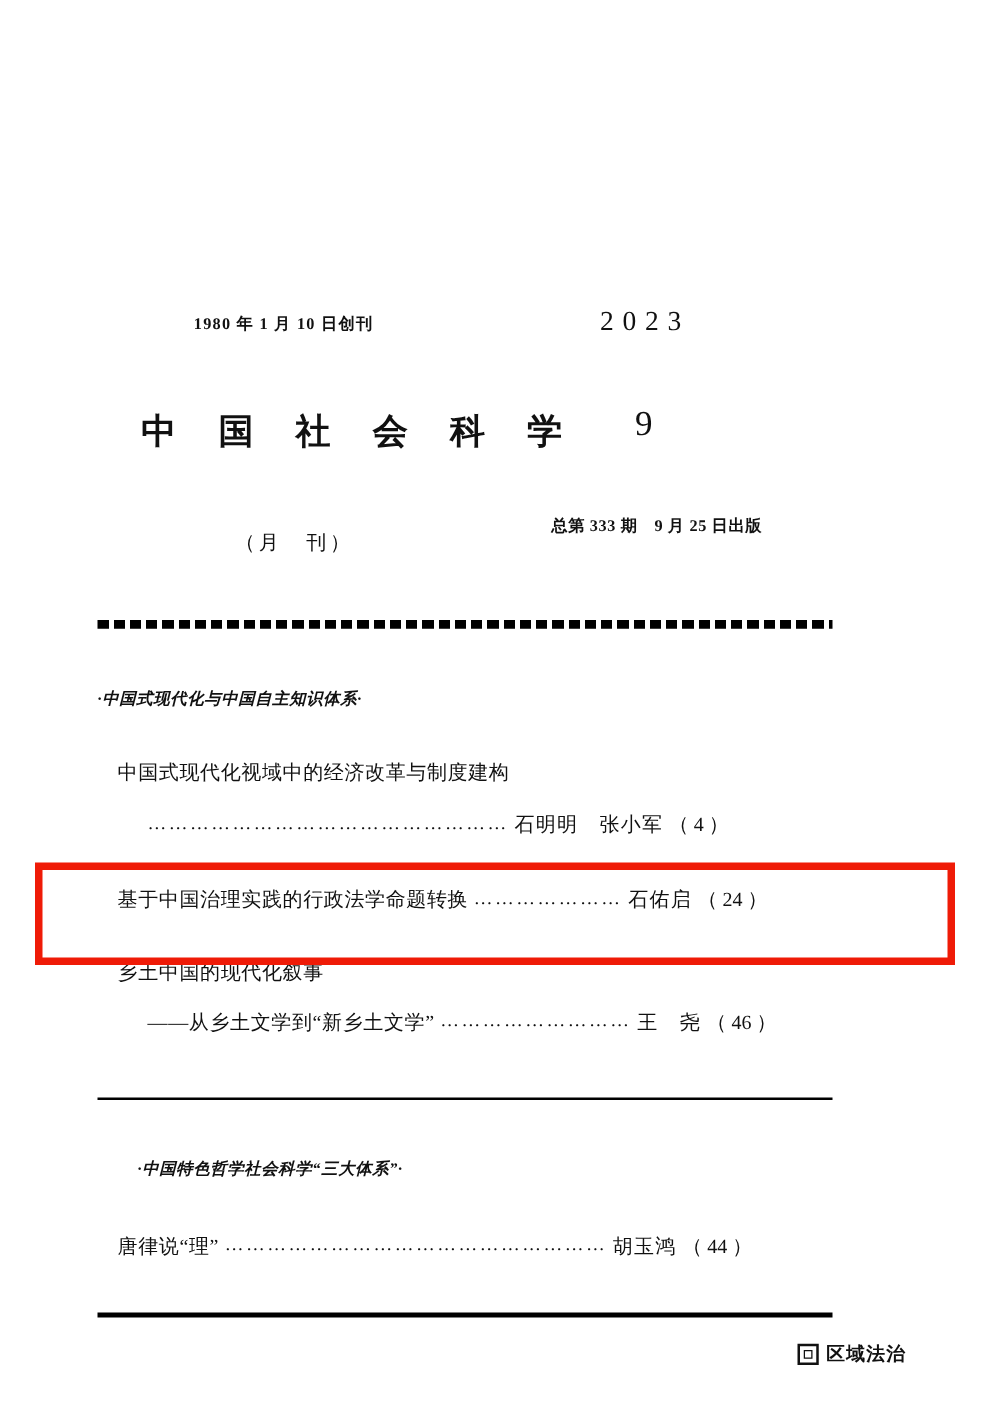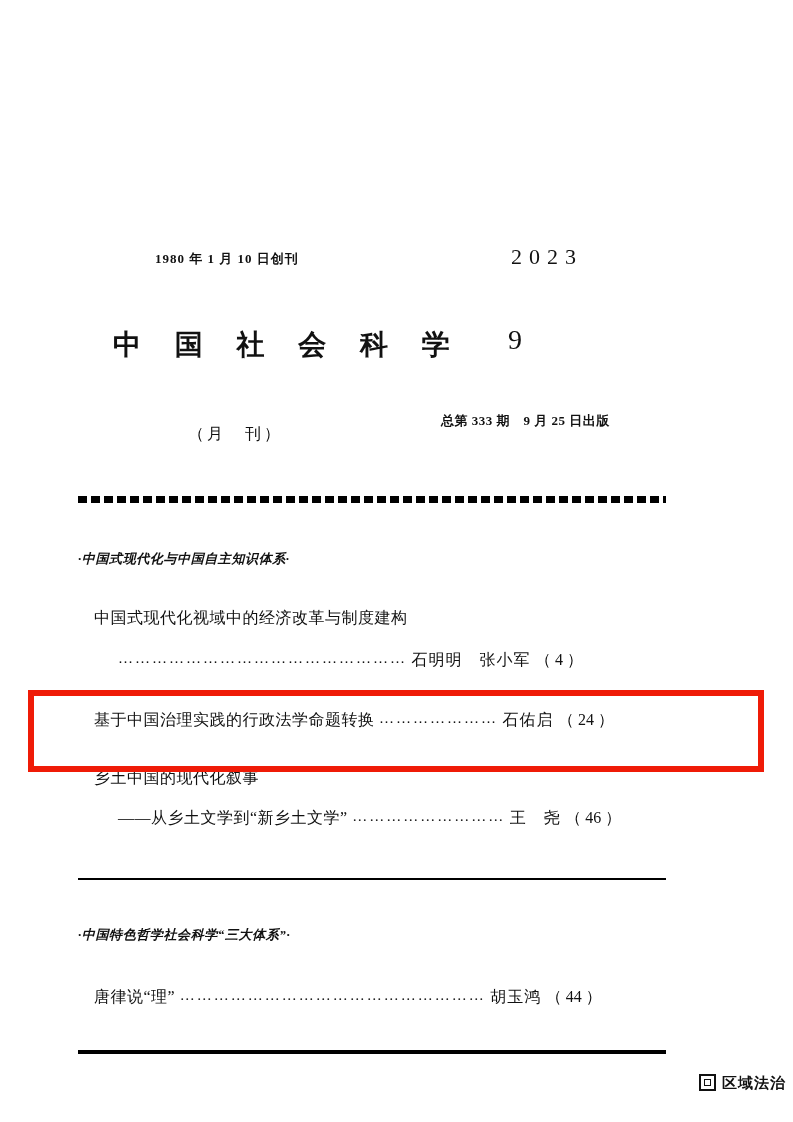--- a/index.html
+++ b/index.html
@@ -43,21 +43,20 @@
     white-space: nowrap;
   }
   .year {
     position: absolute;
     left: 480px;
     top: 8px;
     font-size: 22px;
     letter-spacing: 7px;
     font-family: "Liberation Serif", "DejaVu Serif", serif;
     white-space: nowrap;
-    margin-left: 31px;
   }
   .journal-title {
     position: absolute;
     left: 113px;
     top: 90px;
     font-size: 28px;
     font-weight: bold;
     letter-spacing: 12px;
     white-space: nowrap;
     font-family: "DejaVu Serif", "Liberation Serif", serif;
@@ -127,21 +126,21 @@
   .section-head {
     position: absolute;
     left: 78px;
     font-size: 13px;
     font-weight: bold;
     letter-spacing: 0.6px;
     white-space: nowrap;
     font-style: italic;
   }
   .sec1 { top: 10px; }
-  .sec2 { top: 386px; }
+  .sec2 { top: 386px; margin-left: 32px; }
 
   .entry-title {
     position: absolute;
     left: 94px;
     font-size: 16px;
     letter-spacing: 0.5px;
     white-space: nowrap;
   }
   .entry-cont {
     position: absolute;
@@ -181,23 +180,24 @@
     width: 736px;
     height: 82px;
     border: 6px solid #ef1b07;
     box-sizing: border-box;
     pointer-events: none;
   }
 
   
   .badge {
     position: absolute;
-    left: 699px;
+    left: 638px;
     top: 1074px;
     display: flex;
+    align-items: center;
     gap: 6px;
   }
   .badge-icon {
     width: 17px;
     height: 17px;
     border: 2px solid #111;
     box-sizing: border-box;
     position: relative;
   }
   .badge-icon::before {

